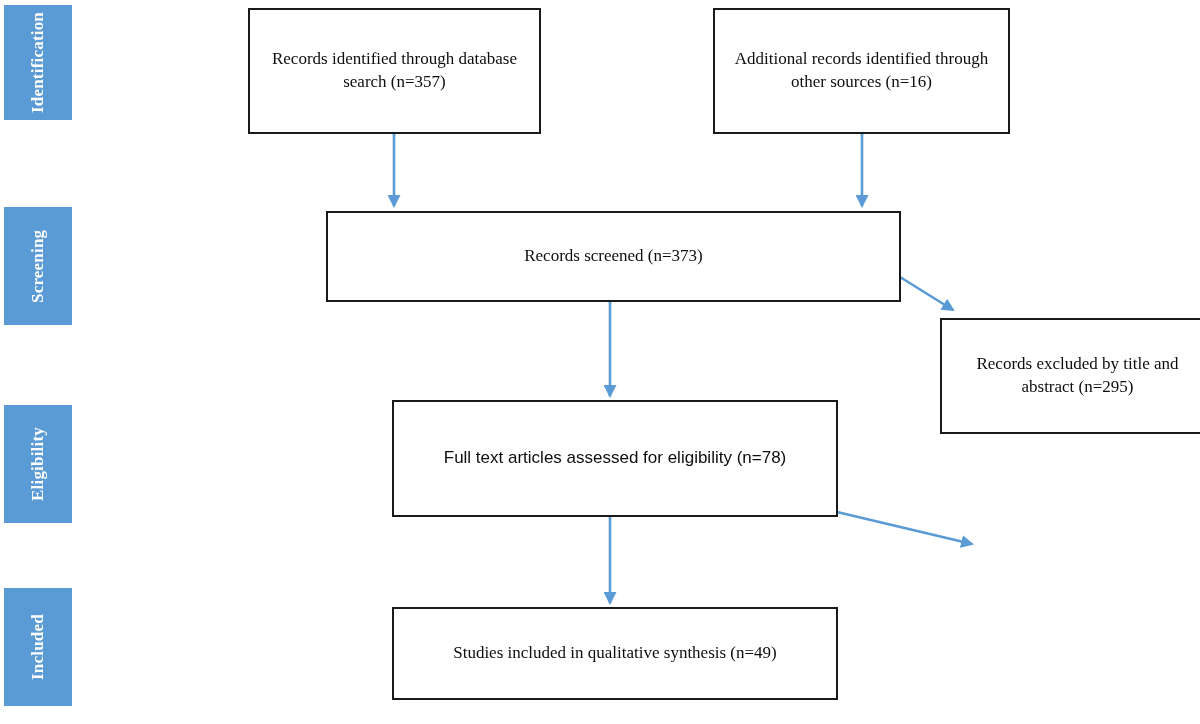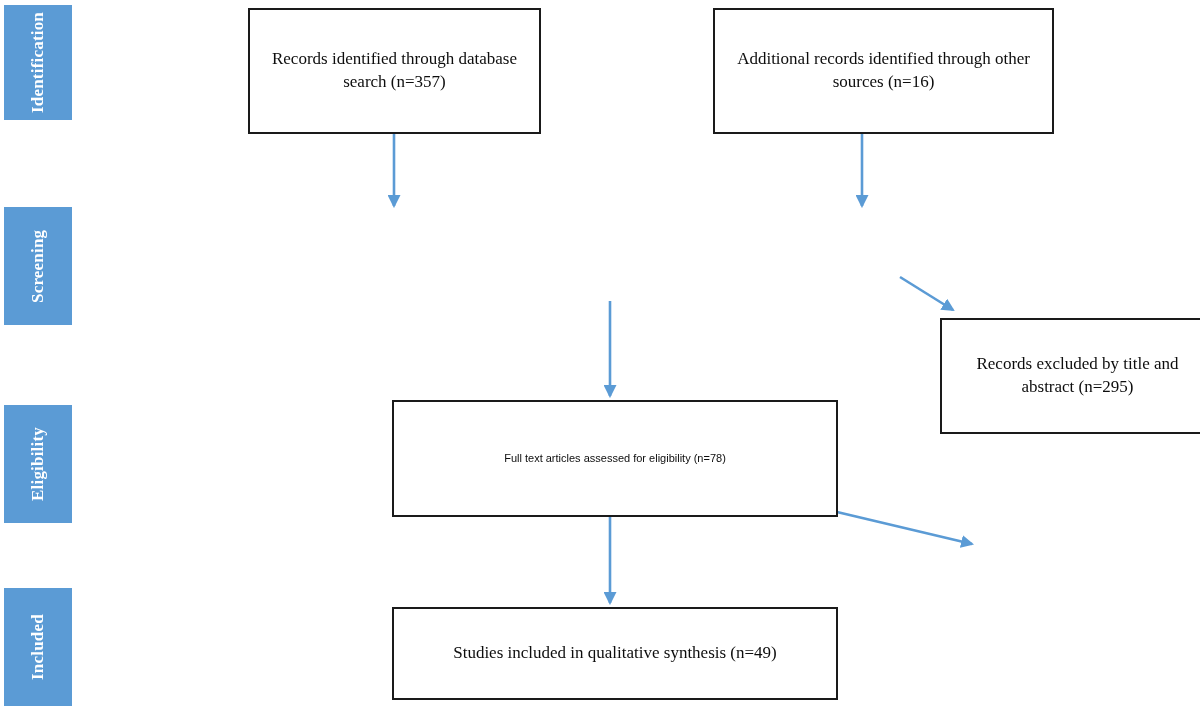--- a/index.html
+++ b/index.html
@@ -52,21 +52,21 @@
   .flow-box .box-text {
     display: block;
     line-height: 1.35;
   }
   .serif-box .box-text {
     font-family: "Liberation Serif", serif;
     font-size: 17px;
   }
   .sans-box .box-text {
     font-family: "Liberation Sans", sans-serif;
-    font-size: 11px;
+    font-size: 17px;
   }
 
   
   #arrow-layer {
     position: absolute;
     left: 0;
     top: 0;
     width: 1200px;
     height: 724px;
     pointer-events: none;
@@ -110,24 +110,27 @@
 
     <line x1="837" y1="512" x2="972" y2="544" stroke="#5B9BD5" stroke-width="2.6" marker-end="url(#arrowhead)"></line>
 
     <line x1="610" y1="517" x2="610" y2="603" stroke="#5B9BD5" stroke-width="2.6" marker-end="url(#arrowhead)"></line>
   </svg>
 
   <div class="flow-box serif-box" style="left:248px; top:8px; width:293px; height:126px;">
     <span class="box-text">Records identified through database search (n=357)</span>
   </div>
 
-  <div class="flow-box serif-box" style="left:713px; top:8px; width:341px; height:126px;">
+  <div class="flow-box serif-box" style="left:713px; top:8px; width:297px; height:126px;">
     <span class="box-text">Additional records identified through other sources (n=16)</span>
   </div>
 
+  <div class="flow-box serif-box" style="left:326px; top:211px; width:575px; height:91px;">
+    <span class="box-text">Records screened (n=373)</span>
+  </div>
 
   <div class="flow-box serif-box" style="left:940px; top:318px; width:275px; height:116px;">
     <span class="box-text">Records excluded by title and abstract (n=295)</span>
   </div>
 
   <div class="flow-box sans-box" style="left:392px; top:400px; width:446px; height:117px;">
     <span class="box-text">Full text articles assessed for eligibility (n=78)</span>
   </div>
 
 

